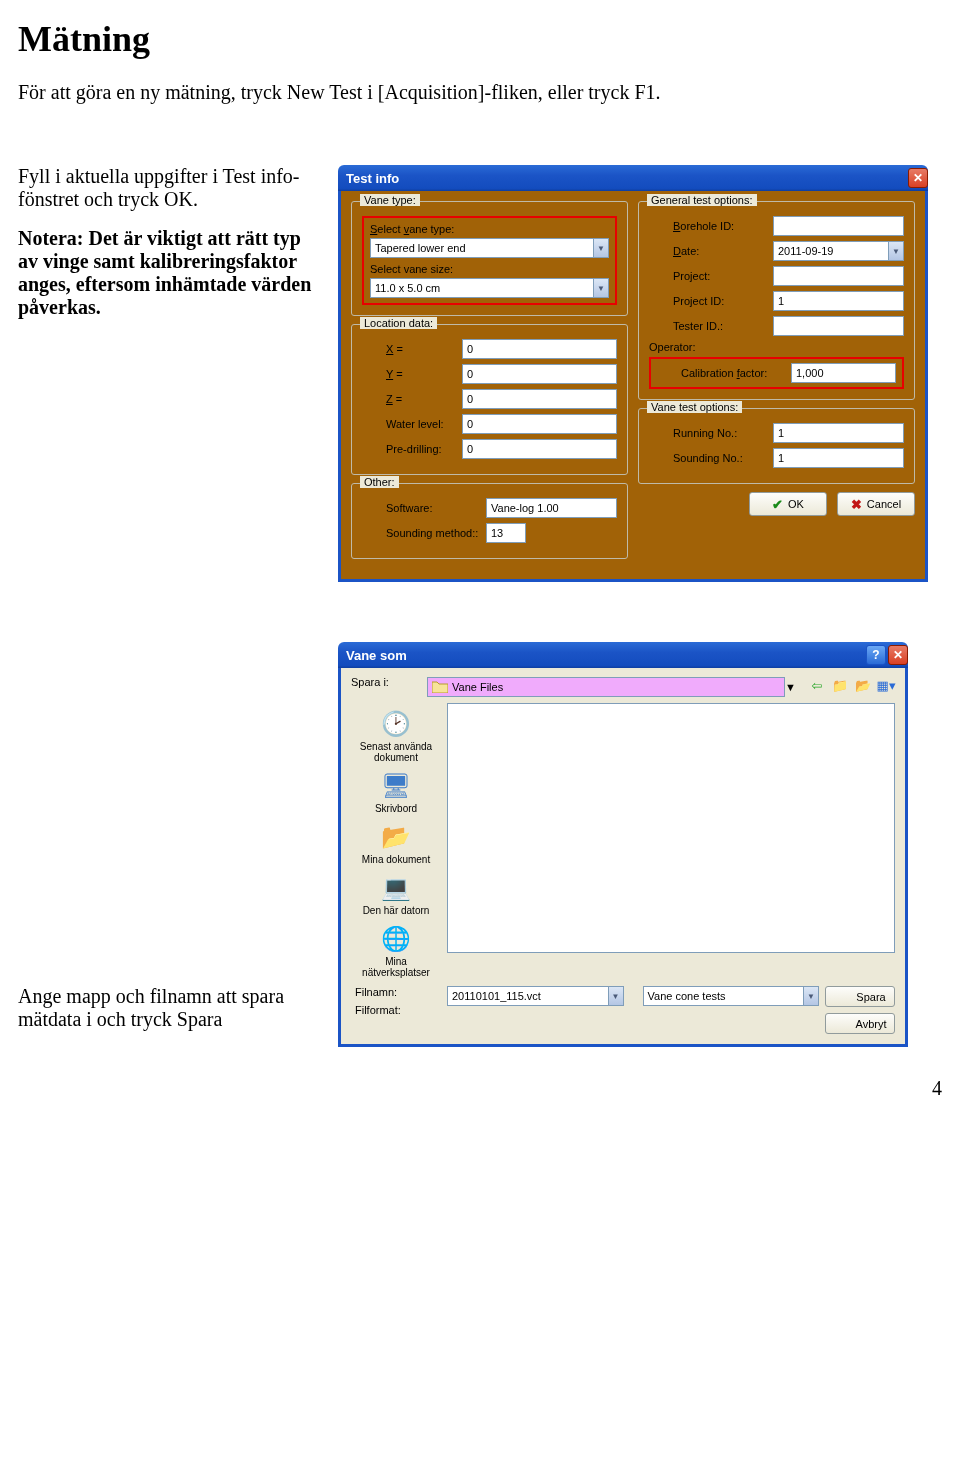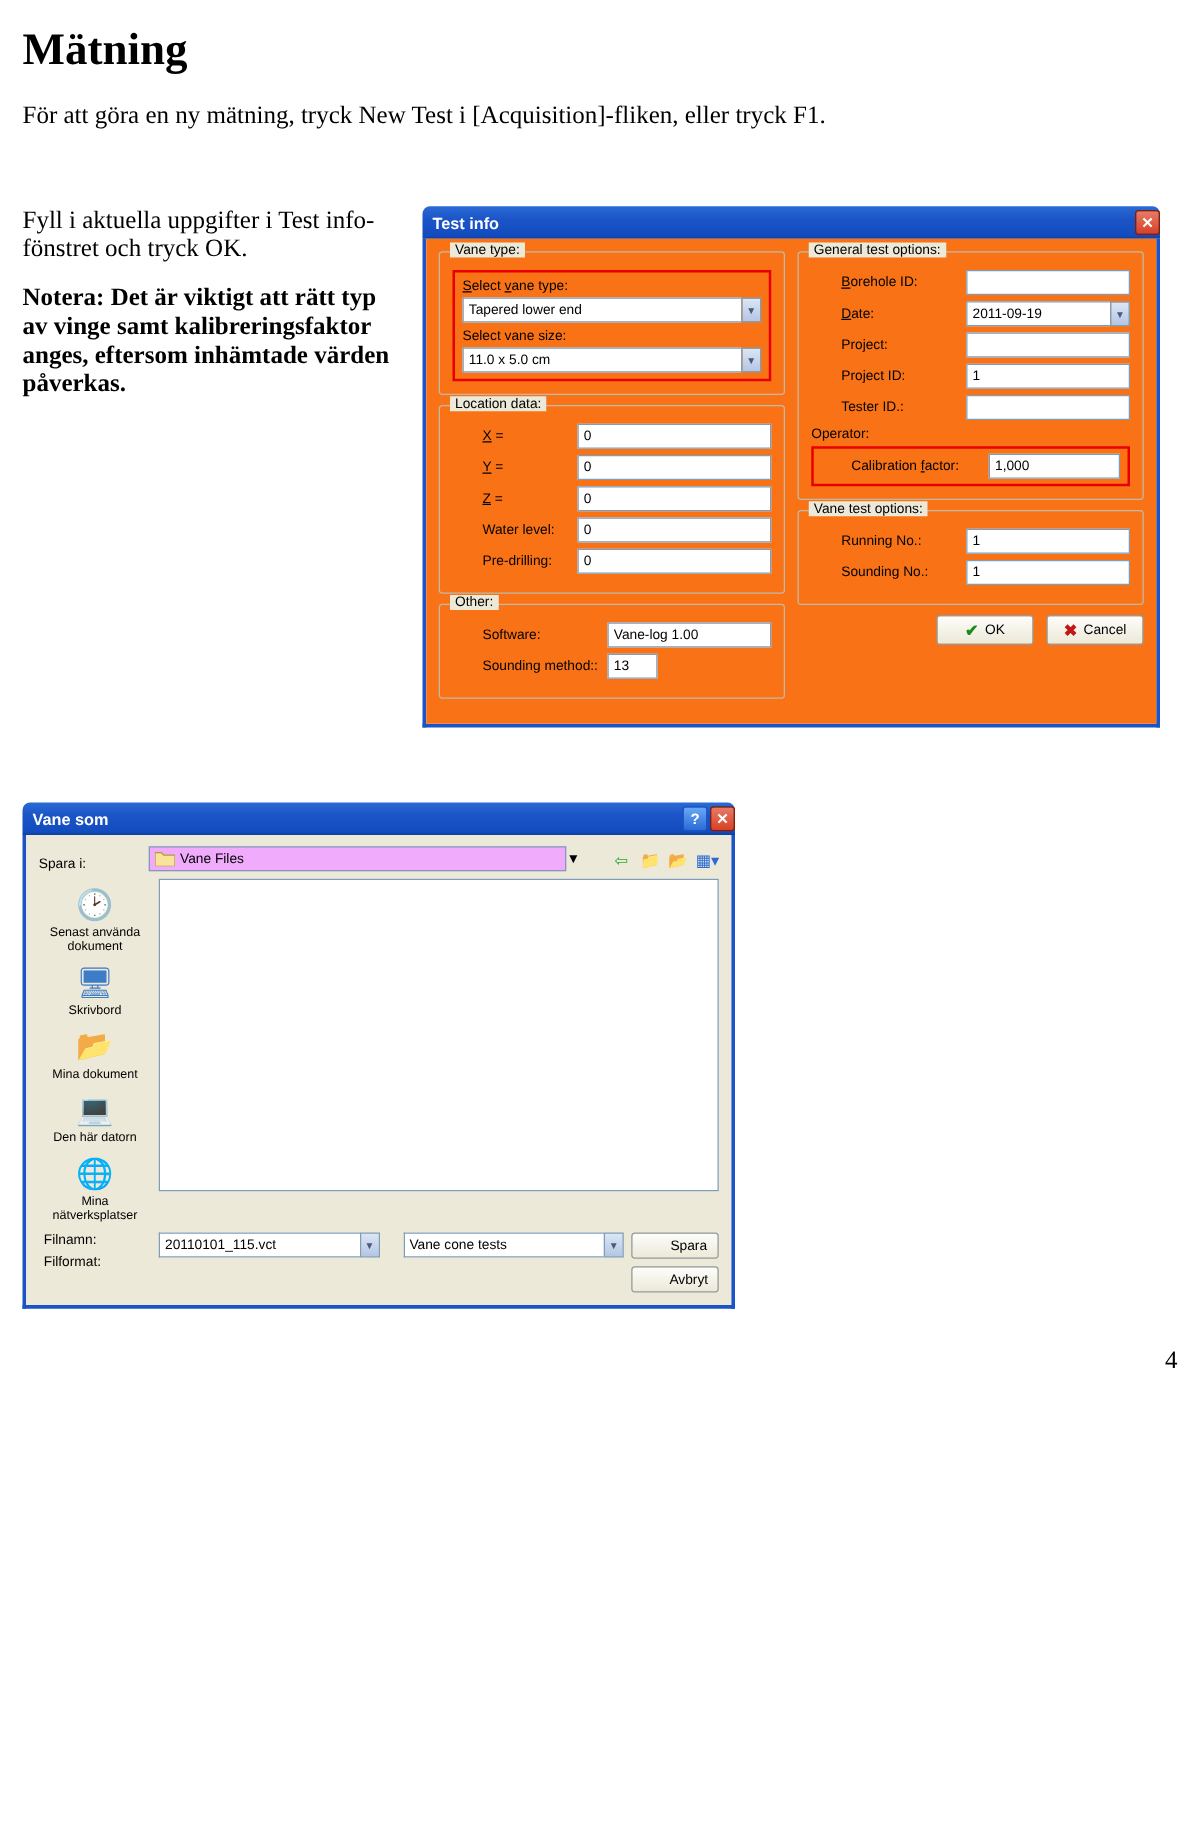--- a/index.html
+++ b/index.html
@@ -15,21 +15,21 @@
   .win { font-family:Tahoma,Arial,sans-serif; font-size:11px; color:#000; }
   .titlebar { background:linear-gradient(#2a6bd6,#1b54c6 40%,#134cbe 90%,#0e3ea0); color:#fff; height:26px; display:flex; align-items:center; padding:0 0 0 8px; border-radius:6px 6px 0 0; font-weight:bold; font-size:13px; }
   .titlebar .title-text { flex:1; }
   .tb-btn { width:20px; height:20px; margin-left:2px; display:flex; align-items:center; justify-content:center; border-radius:3px; color:#fff; font-weight:bold; font-size:12px; }
   .tb-close { background:linear-gradient(#e77b66,#d94024); border:1px solid #8a1b00; }
   .tb-help { background:linear-gradient(#6aa8f5,#2a6bd6); border:1px solid #1b54c6; }
   .win-frame { border:3px solid #1b54c6; border-top:none; }
 
   
   .testinfo { width:590px; }
-  .testinfo .body { background:#f97316; padding:10px 10px 12px 10px; }
+  .testinfo .body { background:#a16207; padding:10px 10px 12px 10px; }
   .group { border:1px solid #bfbaa8; border-radius:3px; padding:14px 10px 10px 10px; position:relative; margin-bottom:8px; }
   .group .legend { position:absolute; top:-8px; left:8px; background:#ece9d8; padding:0 4px; font-size:11px; }
   .field-row { display:flex; align-items:center; margin-bottom:5px;padding-left:24px; }
   .field-row label { width:100px; font-size:11px; }
   .field-row.tight label { width:76px; }
   .inp { flex:1; height:20px; background:#fff; border:1px solid #7f9db9; padding:0 4px; font-size:11px; display:flex; align-items:center; }
   .combo { flex:1; display:flex; align-items:center; height:20px; }
   .combo .inp { border-right:none; }
   .combo .cb-btn { width:16px; height:20px; background:linear-gradient(#dbe6f5,#b4c6e4); border:1px solid #7f9db9; display:flex; align-items:center; justify-content:center; font-size:8px; color:#4a5a78; }
   .underline { text-decoration:underline; }
@@ -38,21 +38,21 @@
   .twocol { display:flex; gap:10px; }
   .twocol > div { flex:1; }
   .btn { height:24px; min-width:78px; background:linear-gradient(#fdfdfb,#ece9d8); border:1px solid #919b9c; border-radius:3px; display:flex; align-items:center; justify-content:center; gap:5px; font-size:11px; padding:0 10px; }
   .btn .ok-ico { color:#1a8a1a; font-weight:bold; font-size:13px; }
   .btn .x-ico { color:#c21616; font-weight:bold; font-size:13px; }
   .btnrow { display:flex; justify-content:flex-end; gap:10px; margin-top:6px; }
 
   
   .savewin { width:570px; }
   .savewin .body { background:#ece9d8; padding:8px 10px 10px 10px; }
-  .save-top { display:flex; align-items:flex-end; gap:24px; margin-bottom:6px; }
+  .save-top { display:flex; align-items:flex-start; gap:12px; margin-bottom:6px; }
   .save-top label { width:64px; font-size:11px; }
   .folder-combo { flex:1; display:flex; align-items:center; height:21px; }
   .folder-combo .inp { background:#f0abfc; }
   .tb-icons { display:flex; align-items:center; gap:5px; color:#2a6bd6; }
   .tb-icons span { width:18px; height:18px; display:flex; align-items:center; justify-content:center; font-size:13px; }
   .fold-ico { width:16px; height:13px; display:inline-block; vertical-align:middle; margin-right:4px; }
   .save-main { display:flex; gap:6px; }
   .places { width:90px; display:flex; flex-direction:column; align-items:center; gap:4px; padding-top:4px; }
   .place { display:flex; flex-direction:column; align-items:center; text-align:center; font-size:10px; gap:2px; width:100%; padding:2px 0; }
   .place .ico { width:30px; height:30px; display:flex; align-items:center; justify-content:center; font-size:24px; }
@@ -196,20 +196,23 @@
                 </div>
           </div>
         </div>
       </div>
     </div>
       </div>
   </div>
 </div>
 
 <div class="row" style="margin-top:60px; align-items:flex-end;">
+  <div class="left-text">
+    <p><span>Ange mapp och filnamn att spara mätdata i och tryck Spara</span></p>
+  </div>
 
   <div class="win savewin">
     <div class="titlebar">
       <span class="title-text">Vane som</span>
       <div class="tb-btn tb-help">?</div>
       <div class="tb-btn tb-close">✕</div>
     </div>
     <div class="win-frame">
         <div class="body">
       <div class="save-top">

